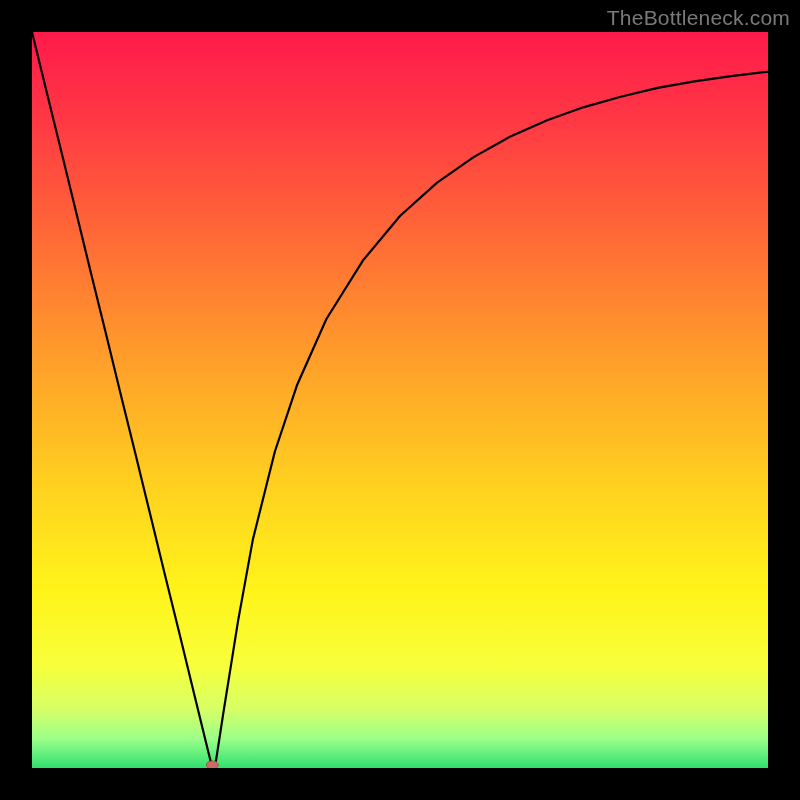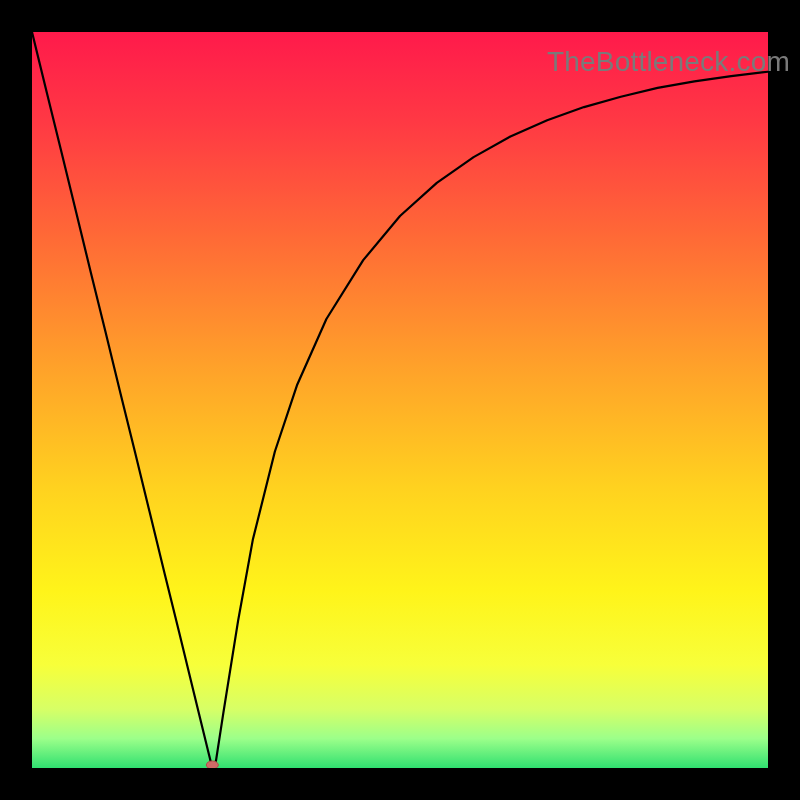--- a/index.html
+++ b/index.html
@@ -49,24 +49,23 @@
   .cusp-dot {
     fill: #cf6a67;
     stroke: #b24c49;
     stroke-width: 1;
   }
   .watermark {
     position: absolute;
     top: 6px;
     right: 10px;
     color: #7a7a7a;
-    font-size: 28px;
+    font-size: 21px;
     letter-spacing: 0.2px;
     user-select: none;
-    margin-top: 40px;
   }
 </style>
 </head>
 <body>
 
 <div class="frame">
   <div class="plot-area">
     <svg class="gradient-bg" viewBox="0 0 736 736" preserveAspectRatio="none">
       <defs>
         <linearGradient id="bg-grad" x1="0" y1="0" x2="0" y2="1">

